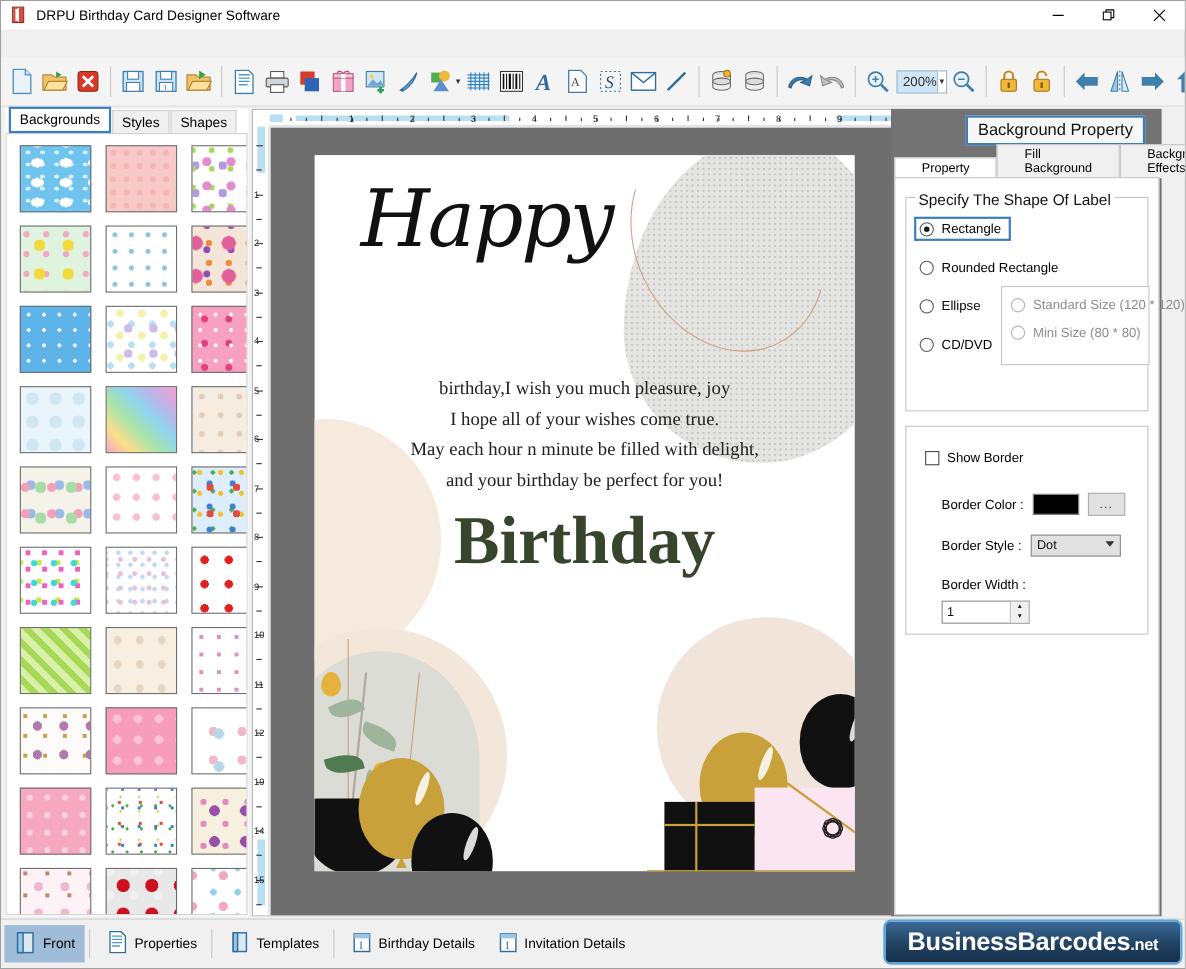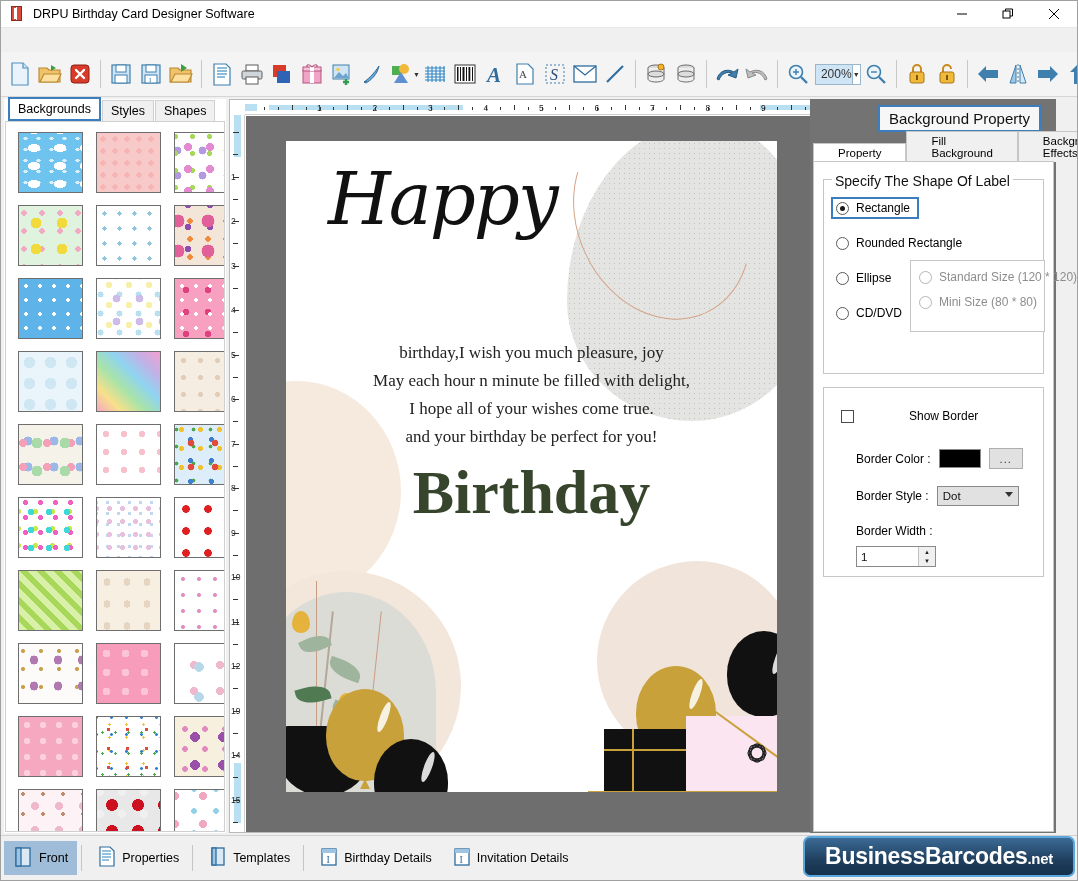--- a/index.html
+++ b/index.html
@@ -851,22 +851,22 @@
               <ellipse cx="24" cy="21" rx="10" ry="6"></ellipse>
               <ellipse cx="24" cy="21" rx="10" ry="6" transform="rotate(45 24 21)"></ellipse>
               <ellipse cx="24" cy="21" rx="10" ry="6" transform="rotate(90 24 21)"></ellipse>
               <ellipse cx="24" cy="21" rx="10" ry="6" transform="rotate(135 24 21)"></ellipse>
             </g>
           </svg>
 
           <div class="card-txt-happy">Happy</div>
           <div class="card-verse">
             <div>birthday,I wish you much pleasure, joy</div>
+            <div>I hope all of your wishes come true.</div>
             <div>May each hour n minute be filled with delight,</div>
-            <div>I hope all of your wishes come true.</div>
             <div>and your birthday be perfect for you!</div>
           </div>
           <div class="card-txt-birthday">Birthday</div>
         </div>
       </div>
     </div>
 
     <div class="right-panel">
       <div class="bg-prop-title">Background Property</div>
 
@@ -908,21 +908,21 @@
             </div>
             <div class="radio-row" style="left:8px;top:34px;">
               <div class="radio dim"></div>
               <div class="lbl dim">Mini Size (80 * 80)</div>
             </div>
           </div>
         </div>
 
         <div class="group" style="left:9px;top:225px;right:9px;height:190px;">
 
-          <div class="radio-row" style="left:17px;top:21px;gap:48px;">
+          <div class="radio-row" style="left:17px;top:21px;">
             <div class="checkbox"></div>
             <div class="lbl">Show Border</div>
           </div>
 
           <div style="position:absolute;left:32px;top:60px;display:flex;align-items:center;gap:8px;">
             <div class="field-label">Border Color :</div>
             <div class="color-swatch"></div>
             <div class="dots-btn">...</div>
           </div>
 

